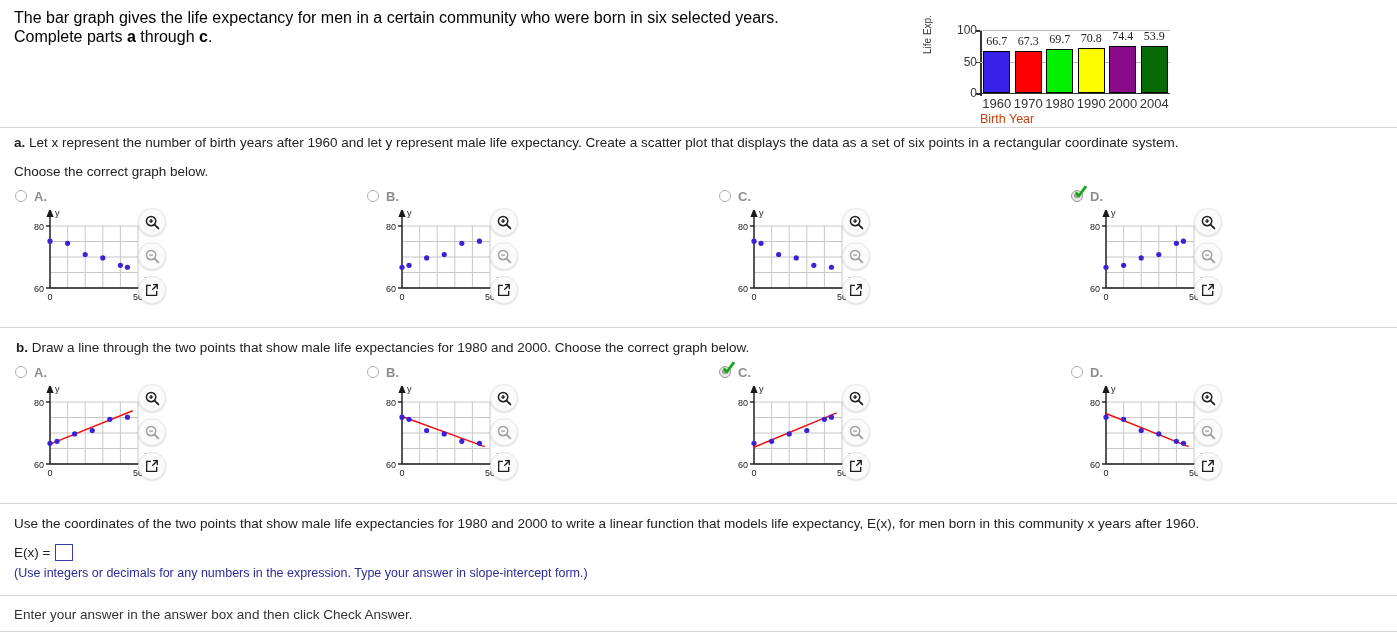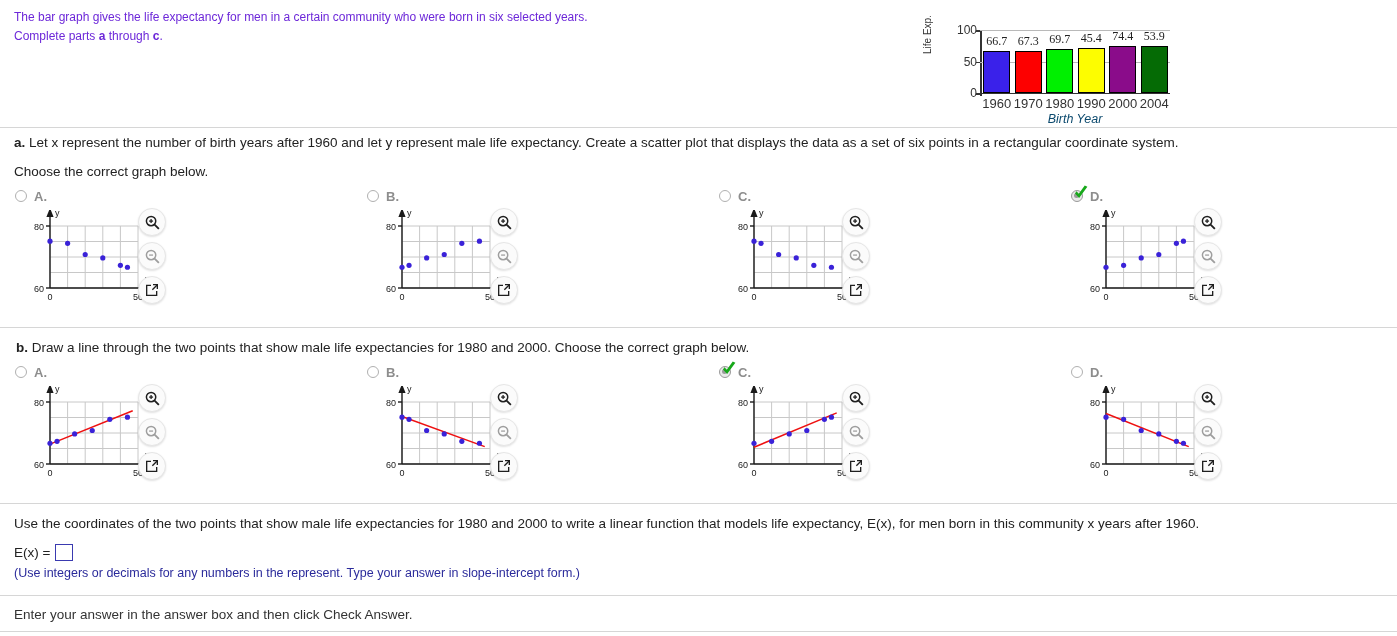--- a/index.html
+++ b/index.html
@@ -9,21 +9,21 @@
     background: #ffffff;
     font-family: "Liberation Sans", sans-serif;
     color: #1a1a1a;
     overflow: hidden;
   }
   .page { position: relative; width: 1397px; height: 636px; }
 
   
   .intro {
     position: absolute; left: 14px; top: 8px;
-    font-size: 12px; line-height: 19px; color: #6d28d9;
+    font-size: 16px; line-height: 19px; color: #000000;
     width: 880px;
   }
   .intro b { font-weight: bold; }
 
   
   .barchart-wrap { position: absolute; left: 928px; top: 18px; width: 260px; height: 112px; }
   .bc-ylabel {
     position: absolute; left: -6px; top: 36px;
     transform: rotate(-90deg); transform-origin: left top;
     font-size: 10px; color: #333; white-space: nowrap;
@@ -35,21 +35,21 @@
   .bc-tickmark { position: absolute; left: -4px; width: 4px; height: 1.5px; background: #333; }
   .bc-bars { position: absolute; left: 53px; top: 12px; width: 189px; height: 63px; display: flex; align-items: flex-end; }
   .bc-barcol { width: 31.5px; height: 100%; display: flex; align-items: flex-end; justify-content: center; position: relative; }
   .bc-bar { width: 27px; border: 1px solid #000; }
   .bc-val {
     position: absolute; left: 50%; transform: translateX(-50%);
     font-size: 12px; color: #222; white-space: nowrap; font-family: "Liberation Serif", serif;
   }
   .bc-xlabels { position: absolute; left: 53px; top: 78px; width: 189px; display: flex; }
   .bc-xlab { width: 31.5px; text-align: center; font-size: 13px; color: #333; }
-  .bc-xtitle { position: absolute; left: 52px; top: 94px; width: 190px; text-align: center; font-size: 12.5px; color: #0c4a6e; font-style: italic; }
+  .bc-xtitle { position: absolute; left: 52px; top: 94px; width: 190px; font-size: 12.5px; color: #c2410c; }
 
   
   .hr { position: absolute; left: 0; width: 1397px; height: 1px; background: #d6d6d6; }
 
   
   .qtext { position: absolute; font-size: 13.5px; color: #222; line-height: 17px; }
   .qtext b { font-weight: bold; }
 
   
   .opt { position: absolute; width: 345px; height: 130px; }
@@ -125,21 +125,21 @@
         <div class="bc-barcol">
           <div class="bc-bar" style="height: 42.399px; background: rgb(253, 0, 0);"></div>
           <div class="bc-val" style="bottom: 44.399px;">67.3</div>
         </div>
         <div class="bc-barcol">
           <div class="bc-bar" style="height: 43.911px; background: rgb(0, 240, 0);"></div>
           <div class="bc-val" style="bottom: 45.911px;">69.7</div>
         </div>
         <div class="bc-barcol">
           <div class="bc-bar" style="height: 44.604px; background: rgb(253, 253, 0);"></div>
-          <div class="bc-val" style="bottom: 46.604px;">45.4</div>
+          <div class="bc-val" style="bottom: 46.604px;">70.8</div>
         </div>
         <div class="bc-barcol">
           <div class="bc-bar" style="height: 46.872px; background: rgb(138, 12, 138);"></div>
           <div class="bc-val" style="bottom: 48.872px;">74.4</div>
         </div>
         <div class="bc-barcol">
           <div class="bc-bar" style="height: 47.313px; background: rgb(5, 107, 5);"></div>
           <div class="bc-val" style="bottom: 49.313px;">53.9</div>
         </div>
       </div>
@@ -688,20 +688,20 @@
     </div>
 
   <div class="hr" style="top:503px;"></div>
 
   <div class="qtext" style="left:14px; top:515px; width:1360px;">Use the coordinates of the two points that show male life expectancies for 1980 and 2000 to write a linear function that models life expectancy, E(x), for men born in this community x years after 1960.</div>
 
   <div class="ans-row">
     <span>E(x) =</span>
     <span class="ans-box"></span>
   </div>
-  <div class="ans-note">(Use integers or decimals for any numbers in the represent. Type your answer in slope-intercept form.)</div>
+  <div class="ans-note">(Use integers or decimals for any numbers in the expression. Type your answer in slope-intercept form.)</div>
 
   <div class="hr" style="top:595px;"></div>
 
   <div class="footer-text">Enter your answer in the answer box and then click Check Answer.</div>
 
   <div class="hr" style="top:631px;"></div>
 </div>
 
 </body></html>

